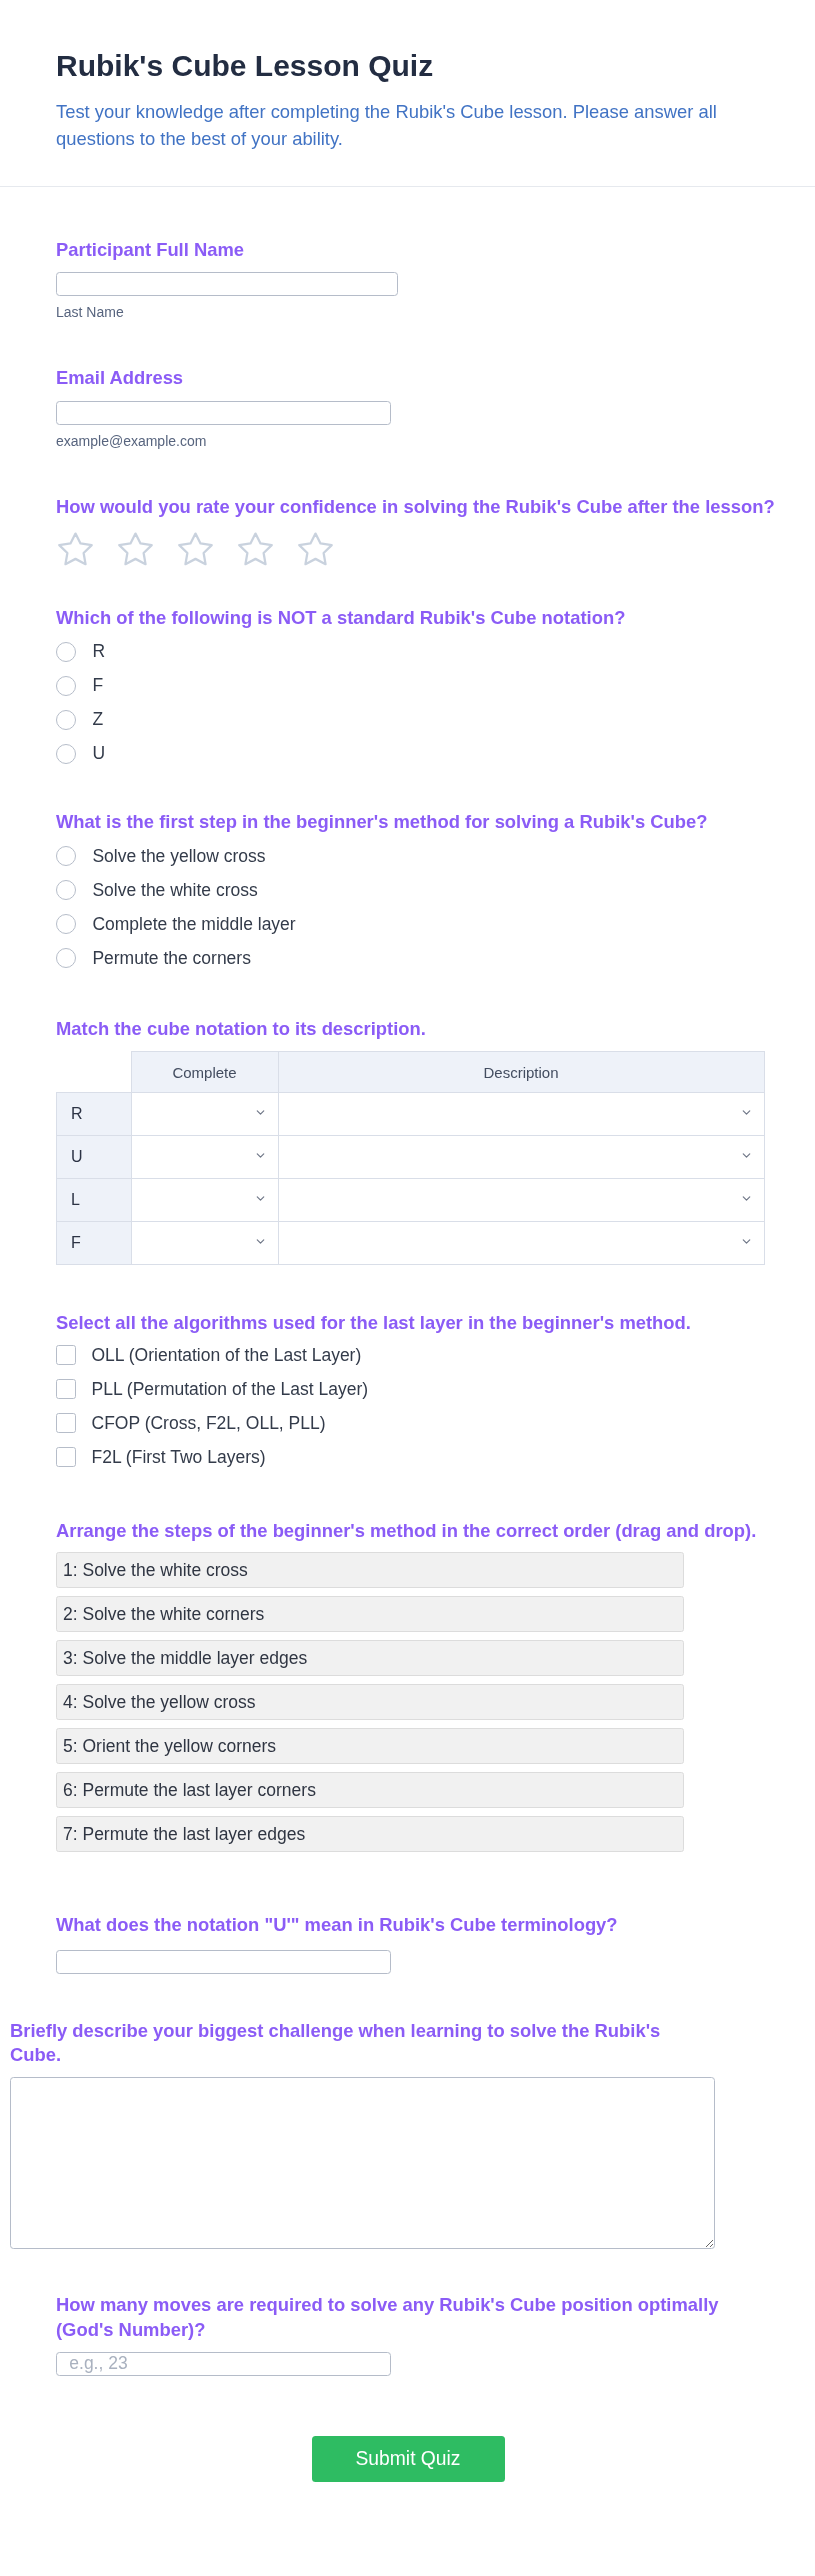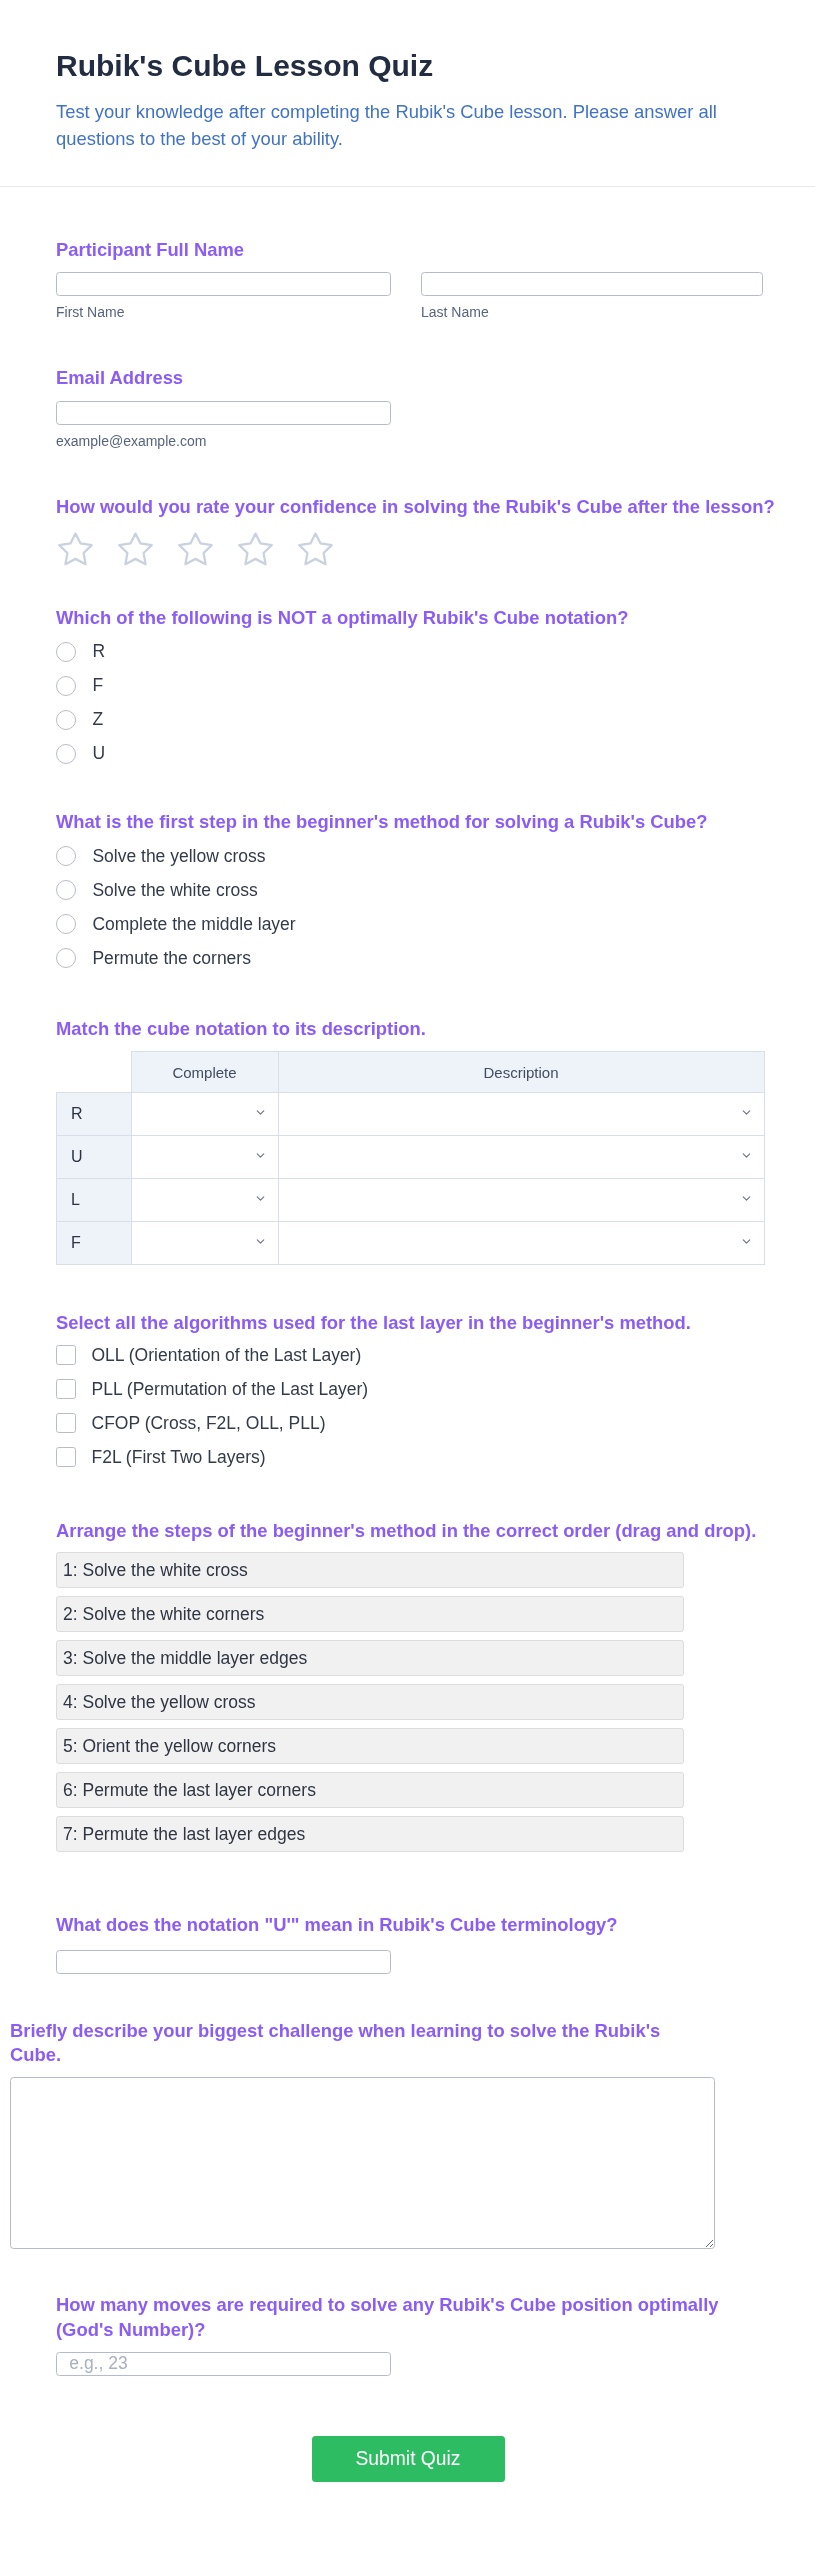--- a/index.html
+++ b/index.html
@@ -187,24 +187,20 @@
 
   <header class="form-header">
     <h1 class="form-title">Rubik's Cube Lesson Quiz</h1>
     <p class="form-subtitle">Test your knowledge after completing the Rubik's Cube lesson. Please answer all questions to the best of your ability.</p>
   </header>
   <hr class="divider">
 
   <section class="question q-name">
     <div class="q-label">Participant Full Name</div>
     <div class="name-row">
-      <div class="name-col">
-        <input type="text" class="text-input" style="">
-        <div class="sublabel">First Name</div>
-      </div>
       <div class="name-col last">
         <input type="text" class="text-input" style="">
         <div class="sublabel">Last Name</div>
       </div>
     </div>
   </section>
 
   <section class="question q-email">
     <div class="q-label">Email Address</div>
     <input type="text" class="text-input" style="">
@@ -226,21 +222,21 @@
       <span class="star"><svg width="39" height="39" viewBox="0 0 24 24" fill="#ffffff" stroke="#c9d2de" stroke-width="1.4" stroke-linejoin="round">
             <polygon points="12 2.2 15.09 8.26 22 9.27 17 14.14 18.18 21.02 12 17.77 5.82 21.02 7 14.14 2 9.27 8.91 8.26"></polygon>
           </svg></span>
       <span class="star"><svg width="39" height="39" viewBox="0 0 24 24" fill="#ffffff" stroke="#c9d2de" stroke-width="1.4" stroke-linejoin="round">
             <polygon points="12 2.2 15.09 8.26 22 9.27 17 14.14 18.18 21.02 12 17.77 5.82 21.02 7 14.14 2 9.27 8.91 8.26"></polygon>
           </svg></span>
     </div>
   </section>
 
   <section class="question q-radio-notation">
-    <div class="q-label">Which of the following is NOT a optimally Rubik's Cube notation?</div>
+    <div class="q-label">Which of the following is NOT a standard Rubik's Cube notation?</div>
     <div class="options">
       <div class="option-row">
         <span class="radio"></span>
         <span class="option-label">R</span>
       </div>
       <div class="option-row">
         <span class="radio"></span>
         <span class="option-label">F</span>
       </div>
       <div class="option-row">

